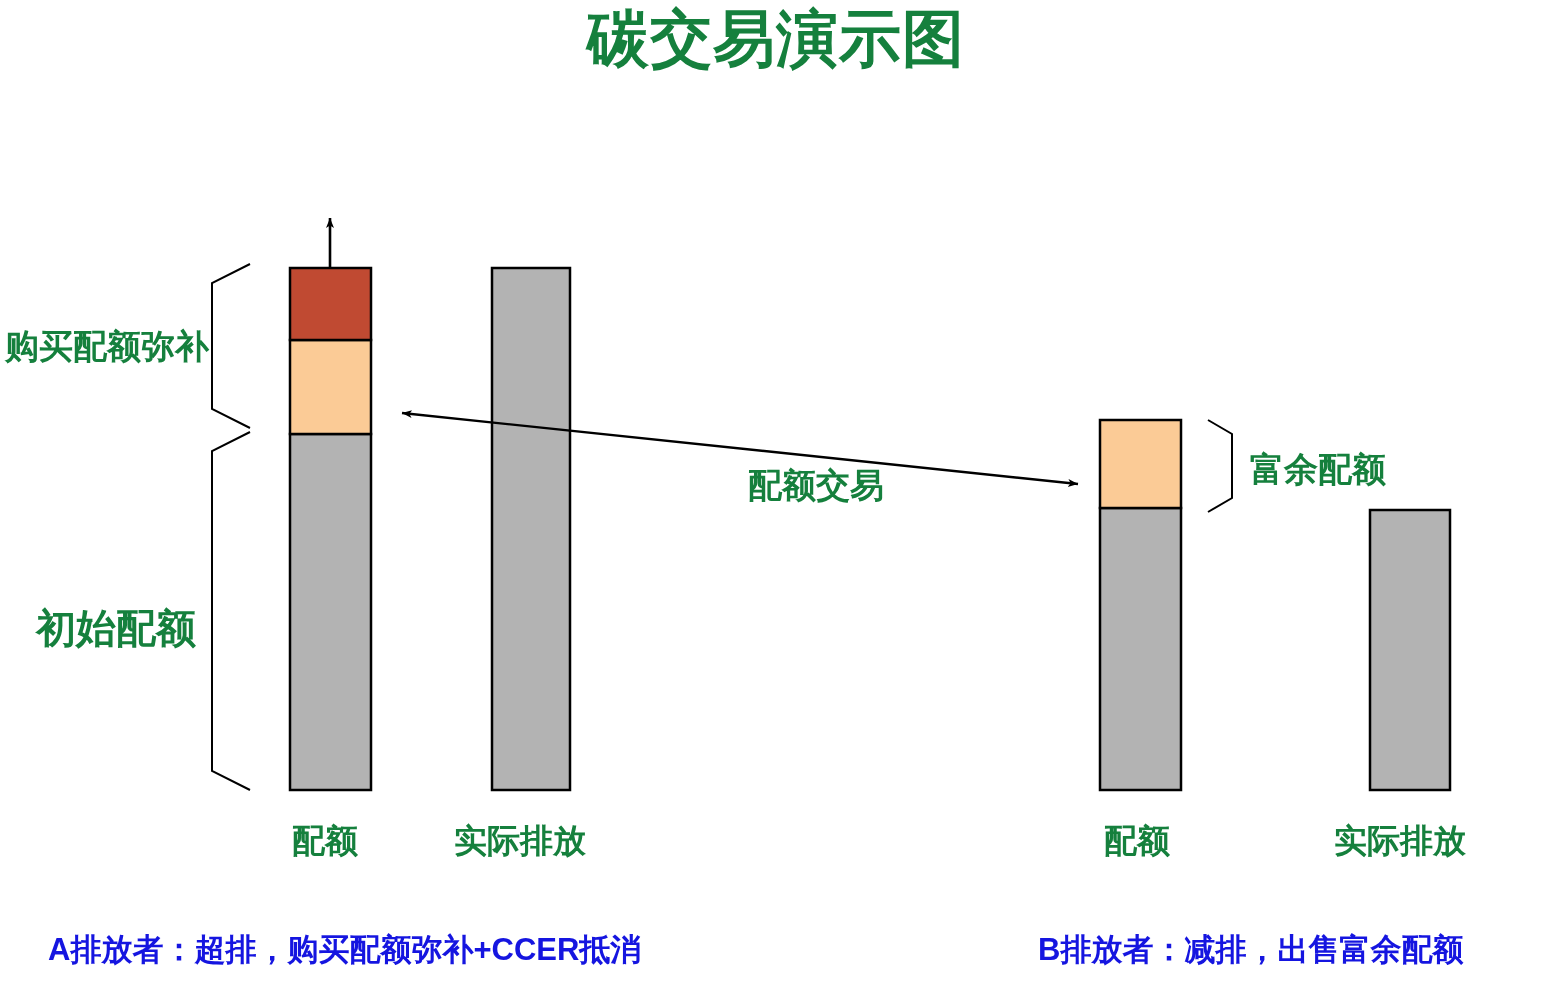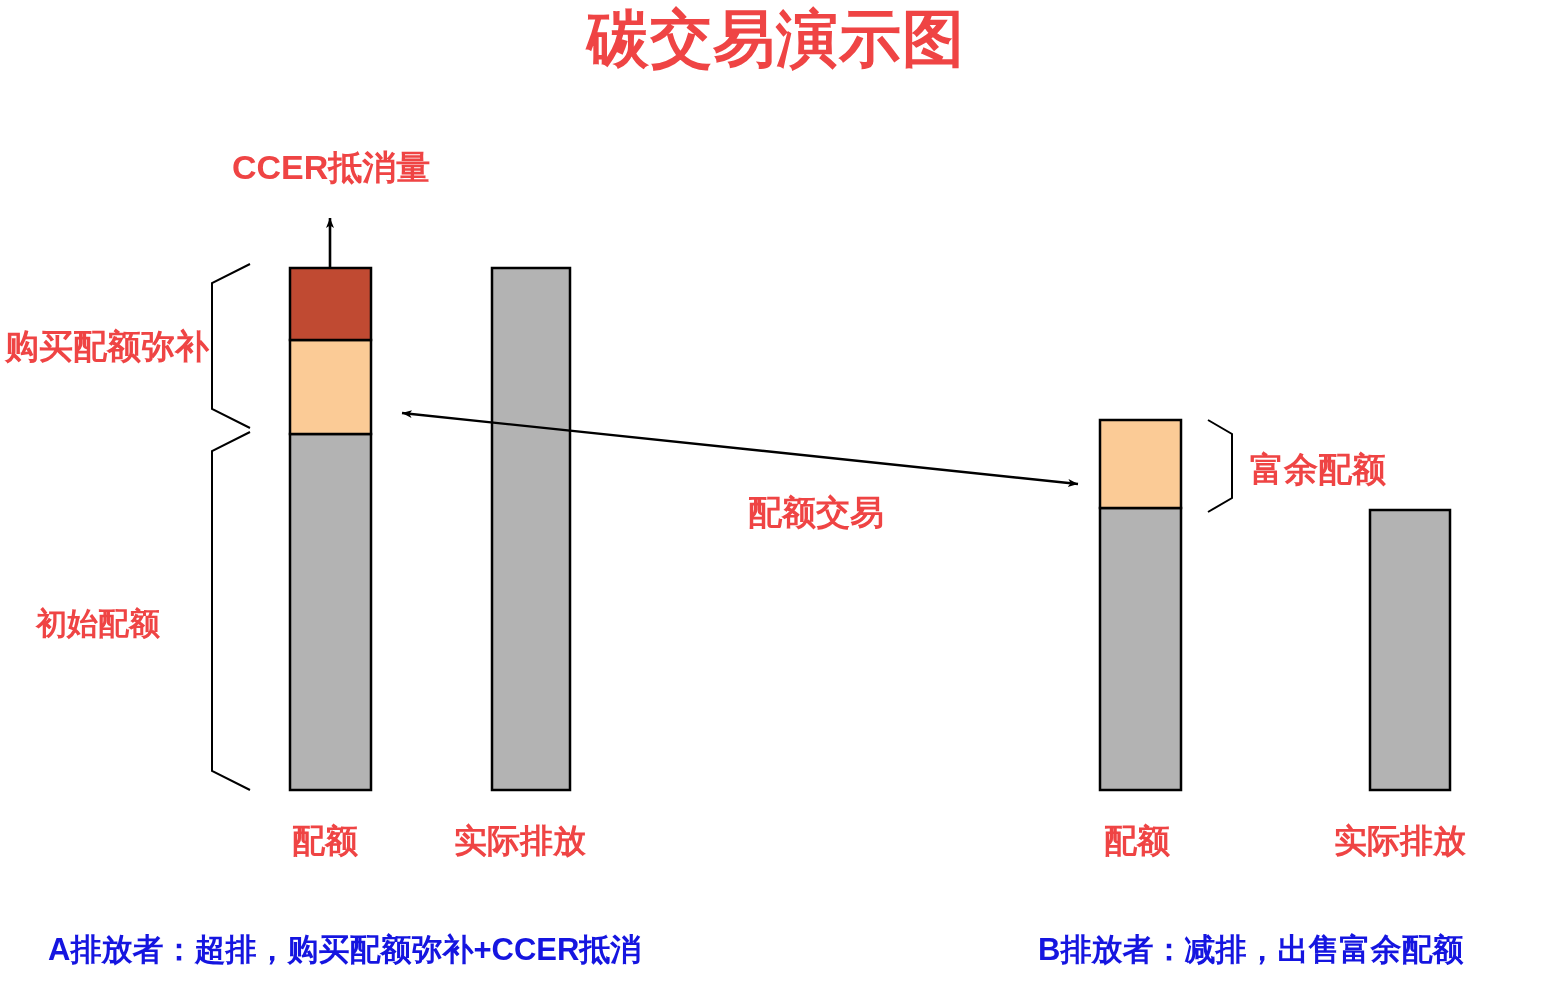--- a/index.html
+++ b/index.html
@@ -18,21 +18,21 @@
   #svg-layer {
     position: absolute;
     left: 0;
     top: 0;
     width: 1552px;
     height: 985px;
   }
   .txt {
     position: absolute;
     white-space: nowrap;
-    color: #ef4444;
+    color: #15803d;
     font-weight: bold;
     line-height: 1;
   }
   #title {
     left: 0;
     top: 8px;
     width: 1552px;
     text-align: center;
     font-size: 62px;
     letter-spacing: 1px;
@@ -43,27 +43,26 @@
     font-size: 34px;
   }
   #need-label {
     left: 5px;
     top: 329px;
     font-size: 34px;
   }
   #initial-label {
     left: 36px;
     top: 608px;
-    font-size: 31px;
+    font-size: 40px;
   }
   #trade-label {
     left: 748px;
     top: 468px;
     font-size: 34px;
-    margin-top: 27px;
   }
   #surplus-label {
     left: 1250px;
     top: 452px;
     font-size: 34px;
     text-align: right;
   }
   #axis-a-quota {
     left: 292px;
     top: 824px;
@@ -129,21 +128,20 @@
 
     <path d="M250,264 L212,283 L212,409 L250,428" fill="none" stroke="#000000" stroke-width="2"></path>
 
     <path d="M250,432 L212,451 L212,771 L250,790" fill="none" stroke="#000000" stroke-width="2"></path>
 
     <path d="M1208,420 L1232,434 L1232,498 L1208,512" fill="none" stroke="#000000" stroke-width="2"></path>
 
     <line x1="402" y1="413" x2="1078" y2="484" stroke="#000000" stroke-width="2.4" marker-start="url(#ah-start)" marker-end="url(#ah)"></line>
   </svg>
 
-  <div class="txt" id="ccer-label">CCER抵消量</div>
   <div class="txt" id="need-label">购买配额弥补</div>
   <div class="txt" id="initial-label">初始配额</div>
   <div class="txt" id="trade-label">配额交易</div>
   <div class="txt" id="surplus-label">富余配额</div>
 
   <div class="txt" id="axis-a-quota">配额</div>
   <div class="txt" id="axis-a-actual">实际排放</div>
   <div class="txt" id="axis-b-quota">配额</div>
   <div class="txt" id="axis-b-actual">实际排放</div>
 

